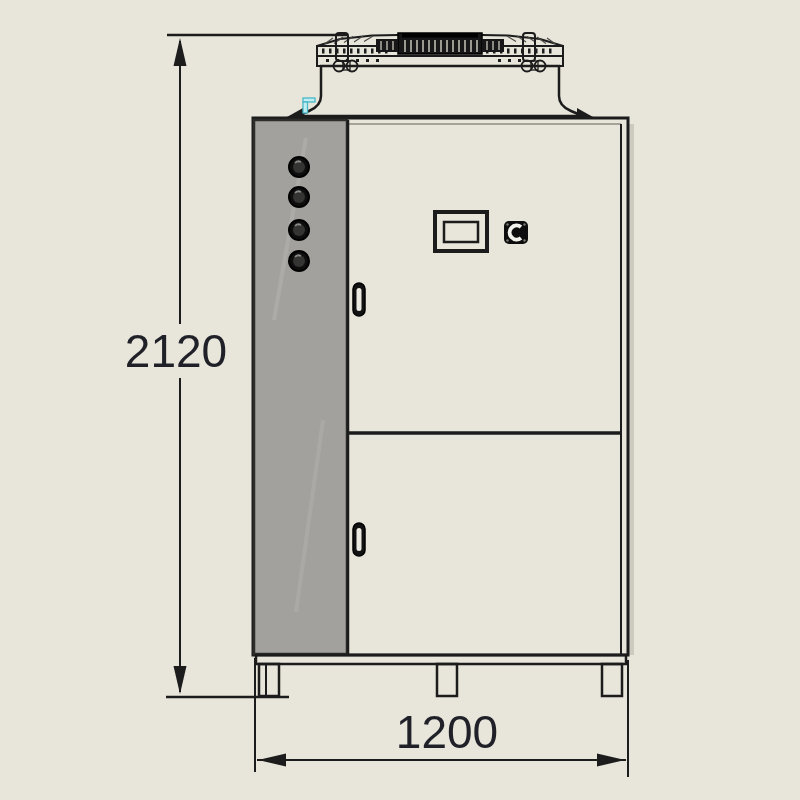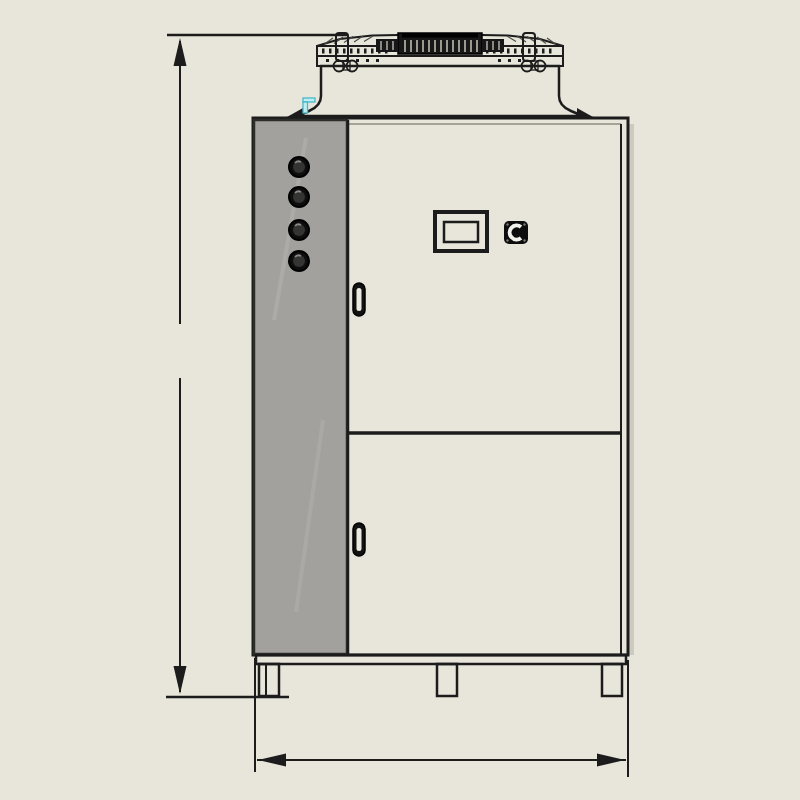--- a/index.html
+++ b/index.html
@@ -213,13 +213,15 @@
       <g>
         <rect x="256" y="655" width="370" height="9" fill="var(--cabinet_fill,#edebe1)" class="outline" stroke-width="2.5"></rect>
         <rect x="259" y="664" width="20" height="32" fill="var(--cabinet_fill,#edebe1)" class="outline" stroke-width="2.5"></rect>
         <line x1="266" y1="664" x2="266" y2="696" class="outline" stroke-width="2"></line>
         <rect x="437" y="664" width="20" height="32" fill="var(--cabinet_fill,#edebe1)" class="outline" stroke-width="2.5"></rect>
         <rect x="602" y="664" width="20" height="32" fill="var(--cabinet_fill,#edebe1)" class="outline" stroke-width="2.5"></rect>
       </g>
     </g>
   </svg>
 
+  <div class="dim-label" style="left:176px;top:351px;">2120</div>
+  <div class="dim-label" style="left:447px;top:732px;">1200</div>
 </div>
 
 </body></html>

